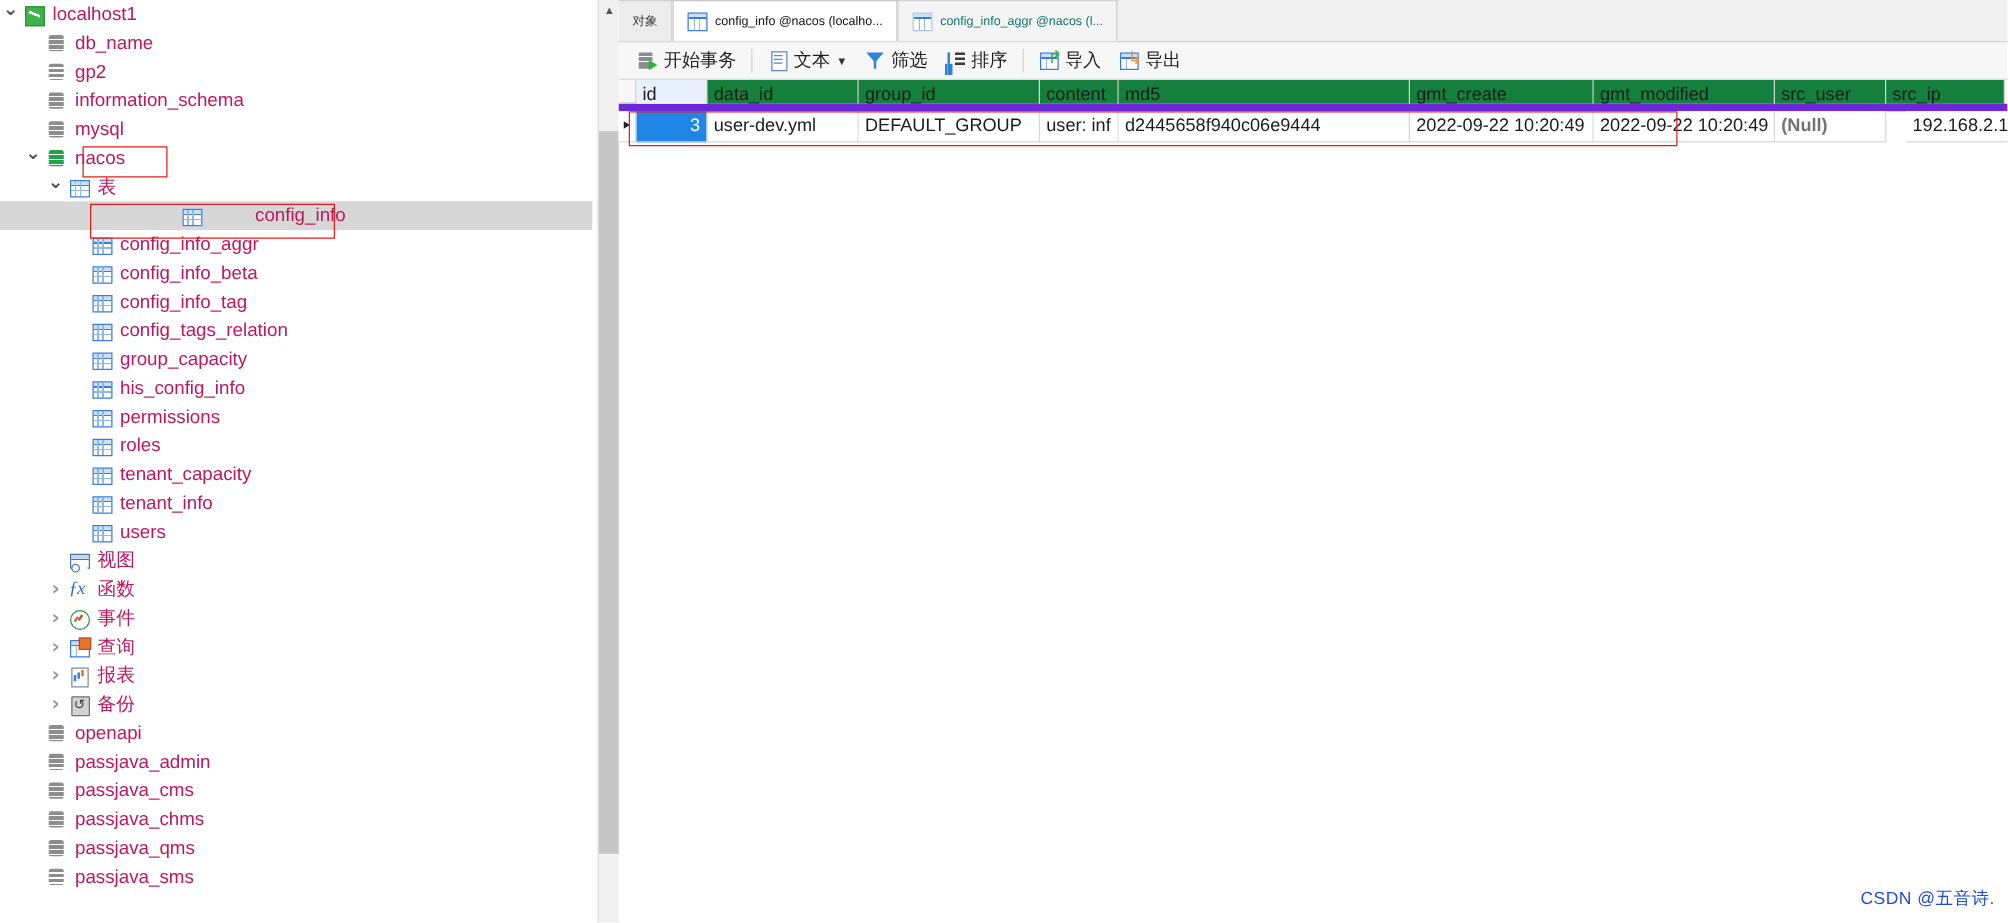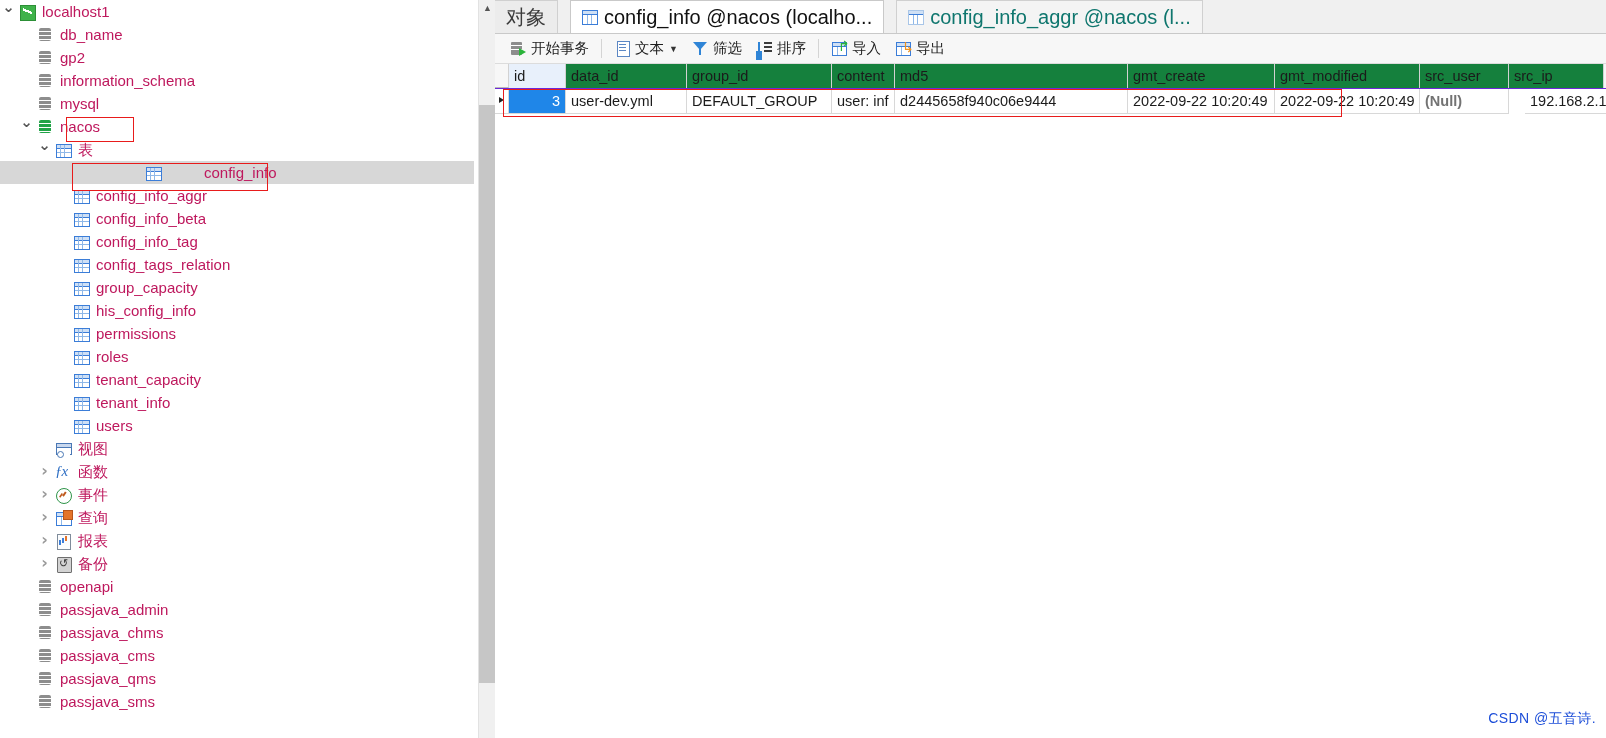--- a/index.html
+++ b/index.html
@@ -142,22 +142,22 @@
 
   
   #right { position:absolute; left:495px; top:0; width:1111px; height:738px; background:#fff; }
 
   #tabbar {
     position:relative; height: 34px; background:#f0f0f0;
     border-bottom: 1px solid #c9c9c9; display:flex; align-items:flex-end;
   }
   .tab {
     height: 33px; display:flex; align-items:center; gap:6px;
-    padding: 0 11px; font-size: 20px; color:#2b2b2b; white-space:nowrap;
-    background:#ececec; border:1px solid #d0d0d0; border-bottom:none; margin-right:12px;
+    padding: 0 11px; font-size: 10px; color:#2b2b2b; white-space:nowrap;
+    background:#ececec; border:1px solid #d0d0d0; border-bottom:none; margin-right:0;
   }
   .tab.plain { background:#ececec; color:#3b3b3b; border-left:none;}
   .tab.active { background:#ffffff; color:#111; border-color:#c9c9c9; position:relative; z-index:3; }
   .tab.dim { background:#f4f4f4; color:#0f766e; }
   .tab .tico { width:16px; height:16px; position:relative; display:inline-block; }
   .tab .tico::before {
     content:""; position:absolute; left:0; top:1px; width:14px; height:13px;
     border:1.5px solid #3b7dd8; background:#fff;
     background-image: linear-gradient(to bottom, #cfe0f5 0, #cfe0f5 3px, #3b7dd8 3px, #3b7dd8 4px, transparent 4px),
       linear-gradient(to right, transparent 0, transparent 4px, #8fb8e8 4px, #8fb8e8 5px,
@@ -224,21 +224,21 @@
     font-family:"DejaVu Sans", sans-serif; transform: scaleX(-1);
   }
   .ic-exp::after {
     content:"\21B3"; position:absolute; left:7px; top:-1px; font-size:14px; color:#f0921e;
     font-family:"DejaVu Sans", sans-serif;
   }
 
   
   #grid { position:relative; width:1111px; background:#fff; }
   .grid-row { display:flex; height:25px; }
-  .hdr { background:#f7f7f7; border-bottom:1px solid #6d28d9; }
+  .hdr { background:#f7f7f7; border-bottom:6px solid #6d28d9; }
   .hdr .cell {
     font-size:14.5px; color:#1b1b1b; line-height:24px;
     border-right:1px solid #d2d2d2; padding-left:5px;
     overflow:hidden; white-space:nowrap; background:#15803d;
   }
   .hdr .cell.idcol { background:#e8f0fb; }
   .datarow .cell {
     font-size:14.5px; color:#1b1b1b; line-height:24px;
     border-right:1px solid #d8d8d8; border-bottom:1px solid #d8d8d8;
     padding-left:5px; overflow:hidden; white-space:nowrap; background:#fff;
@@ -428,27 +428,27 @@
         <div class="tree-row">
           <div style="width: 18px; min-width: 18px;"></div>
           <div class="chev none"></div>
           <div class="ico ico-db"></div>
           <div class="lbl">passjava_admin</div>
         </div>
         <div class="tree-row">
           <div style="width: 18px; min-width: 18px;"></div>
           <div class="chev none"></div>
           <div class="ico ico-db"></div>
+          <div class="lbl">passjava_cms</div>
+        </div>
+        <div class="tree-row">
+          <div style="width: 18px; min-width: 18px;"></div>
+          <div class="chev none"></div>
+          <div class="ico ico-db"></div>
           <div class="lbl">passjava_chms</div>
-        </div>
-        <div class="tree-row">
-          <div style="width: 18px; min-width: 18px;"></div>
-          <div class="chev none"></div>
-          <div class="ico ico-db"></div>
-          <div class="lbl">passjava_cms</div>
         </div>
         <div class="tree-row">
           <div style="width: 18px; min-width: 18px;"></div>
           <div class="chev none"></div>
           <div class="ico ico-db"></div>
           <div class="lbl">passjava_qms</div>
         </div>
         <div class="tree-row">
           <div style="width: 18px; min-width: 18px;"></div>
           <div class="chev none"></div>

